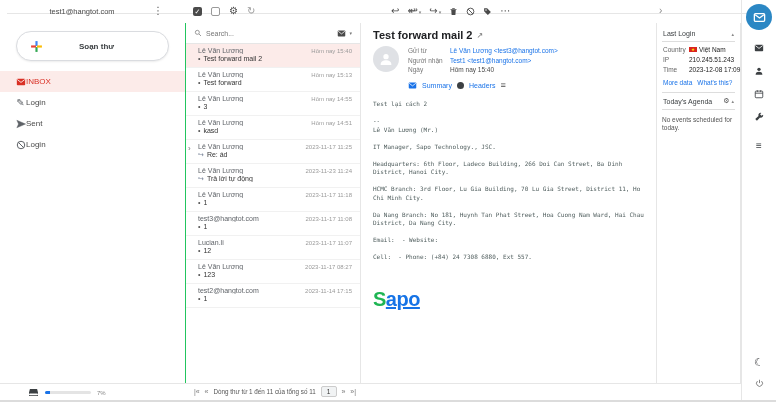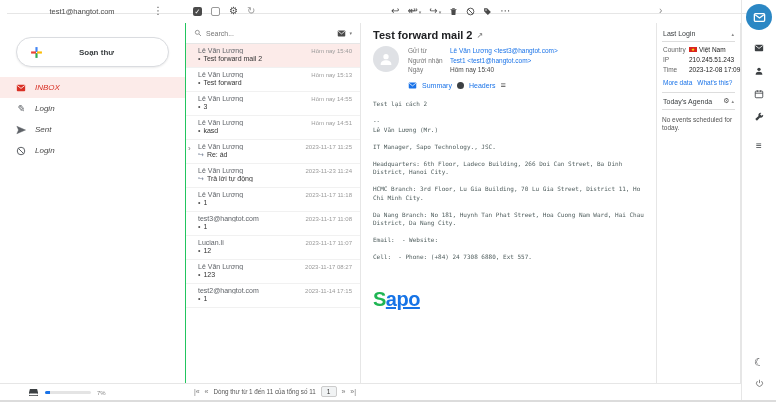--- a/index.html
+++ b/index.html
@@ -18,33 +18,33 @@
   .tb-glyph.light { color:#9a9a9a; }
   .mail-toolbar { position:absolute; left:384px; top:4px; display:flex; gap:8px; align-items:center; height:14px; }
   .tool { display:flex; align-items:flex-end; gap:1px; color:#4a4a4a; cursor:pointer; }
   .tool .g { font-size:10px; line-height:12px; }
   .tool .g.dbl { text-shadow:-2px 0 0 #4a4a4a; margin-left:2px; }
   .tool .caret { font-size:5px; color:#888; line-height:10px; }
   .tool svg { width:9px; height:9px; }
   .collapse-right { position:absolute; left:652px; top:5px; font-size:10px; color:#8a8a8a; cursor:pointer; }
 
   
-  #sidebar { position:absolute; left:0; top:29px; width:185px; bottom:19px; background:#fff; }
+  #sidebar { position:absolute; left:0; top:23px; width:185px; bottom:19px; background:#fff; }
   #list-col { position:absolute; left:185px; top:23px; width:176px; bottom:19px; border-left:1px solid #22c55e; border-right:1px solid #e6e6e6; background:#fff; }
   #mail-col { position:absolute; left:361px; top:23px; width:296px; bottom:19px; border-right:1px solid #e6e6e6; padding:6px 12px 0 12px; overflow:hidden; }
   #right-panel { position:absolute; left:657px; top:23px; width:84px; bottom:19px; border-right:1px solid #e6e6e6; padding:3px 5px; }
   #right-rail { position:absolute; left:741px; top:0; width:35px; height:400px; border-left:1px solid #e6e6e6; display:flex; flex-direction:column; align-items:center; }
   #footer { position:absolute; left:0; right:35px; bottom:2px; height:17px; border-top:1px solid #e6e6e6; background:#fff; }
   #bottom-edge { position:absolute; left:0; right:0; bottom:0; height:2px; background:#dcdcdc; }
 
   
   .compose-btn { margin:8px 16px 10px 16px; height:30px; border:1px solid #dadce0; border-radius:16px; display:flex; align-items:center; box-shadow:0 1px 2px rgba(0,0,0,.08); cursor:pointer; background:#fff; }
   .compose-btn svg { width:13px; height:13px; margin-left:13px; }
   .compose-label { flex:1; text-align:center; font-size:8px; color:#3c4043; font-weight:bold; margin-right:18px; }
-  .folder { display:flex; align-items:center; gap:9px; height:21px; padding-left:15px; font-size:8px; color:#4a4a4a; cursor:pointer;font-style:italic; }
+  .folder { display:flex; align-items:center; height:21px; padding-left:15px; font-size:8px; color:#4a4a4a; cursor:pointer; }
   .folder .f-ic { width:11px; display:flex; justify-content:center; color:#5f6368; }
   .folder .f-ic svg { width:10px; height:10px; }
   .folder .glyph { font-size:10px; line-height:10px; }
   .folder.active { background:#fcebe9; color:#d93025; }
   .folder.active .f-ic { color:#d93025; }
 
   
   .search-row { height:21px; border-bottom:1px solid #e6e6e6; display:flex; align-items:center; padding:0 8px; gap:4px; }
   .search-row svg { width:8px; height:8px; color:#8a8a8a; }
   .search-input { flex:1; border:none; outline:none; font-size:7px; color:#666; font-family:"Liberation Sans",sans-serif; background:transparent; min-width:0; }

